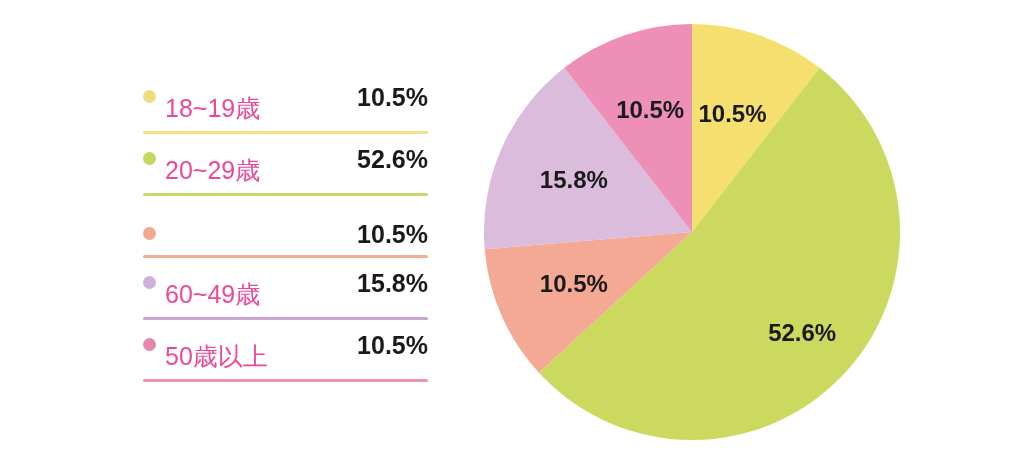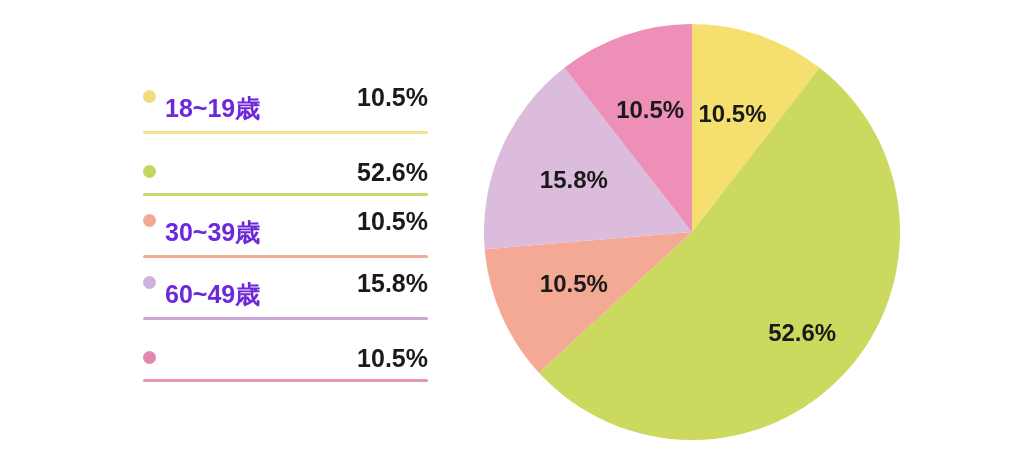--- a/index.html
+++ b/index.html
@@ -38,22 +38,22 @@
   .legend-dot {
     width: 13px;
     height: 13px;
     border-radius: 50%;
     flex: 0 0 auto;
     margin-right: 9px;
     margin-bottom: 2px;
   }
   .legend-label {
     font-size: 25px;
-    font-weight: bold;
-    color: #6d28d9;
+    font-weight: normal;
+    color: #ec4899;
     letter-spacing: 0px;
     white-space: nowrap;
     margin-top: 22px;
   }
   .legend-value {
     margin-left: auto;
     font-size: 25px;
     font-weight: bold;
     color: #1a1a1a;
     white-space: nowrap;
@@ -97,46 +97,47 @@
       <span class="legend-dot" style="background:#F0DD7E"></span>
       <span class="legend-label">18~19歳</span>
       <span class="legend-value">10.5%</span>
     </div>
     <div class="legend-rule" style="background:#F2E08A"></div>
   </div>
 
   <div class="legend-row">
     <div class="legend-inner">
       <span class="legend-dot" style="background:#C2D85C"></span>
+      <span class="legend-label">20~29歳</span>
       <span class="legend-value">52.6%</span>
     </div>
     <div class="legend-rule" style="background:#C7D96B"></div>
   </div>
 
   <div class="legend-row">
     <div class="legend-inner">
       <span class="legend-dot" style="background:#F3A991"></span>
-      <span class="legend-label">30~39歳</span>
       <span class="legend-value">10.5%</span>
     </div>
     <div class="legend-rule" style="background:#F2AE95"></div>
   </div>
 
   <div class="legend-row">
     <div class="legend-inner">
       <span class="legend-dot" style="background:#CFB2DA"></span>
       <span class="legend-label">60~49歳</span>
       <span class="legend-value">15.8%</span>
     </div>
     <div class="legend-rule" style="background:#CBA6D2"></div>
   </div>
 
   <div class="legend-row">
     <div class="legend-inner">
       <span class="legend-dot" style="background:#E687B2"></span>
+      <span class="legend-label">50歳以上</span>
       <span class="legend-value">10.5%</span>
     </div>
     <div class="legend-rule" style="background:#E993B5"></div>
   </div>
 
 </div>
 
 <div id="pie-chart">
   <svg id="pie-svg" viewBox="0 0 416 416">
       <path d="M 208 208 L 208.00 0.00 A 208 208 0 0 1 335.59 43.73 Z" fill="#F5DF6E"></path>

